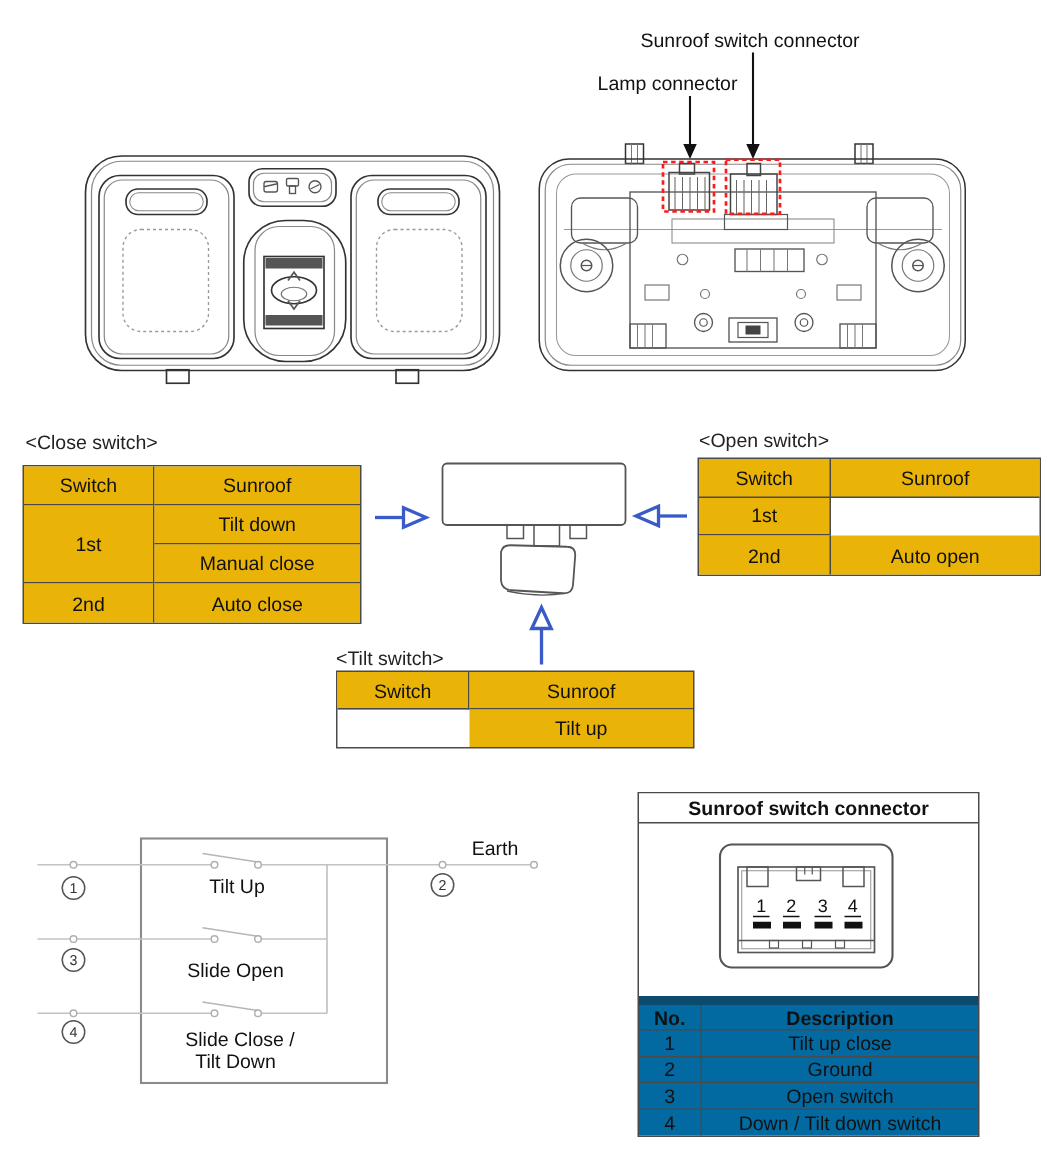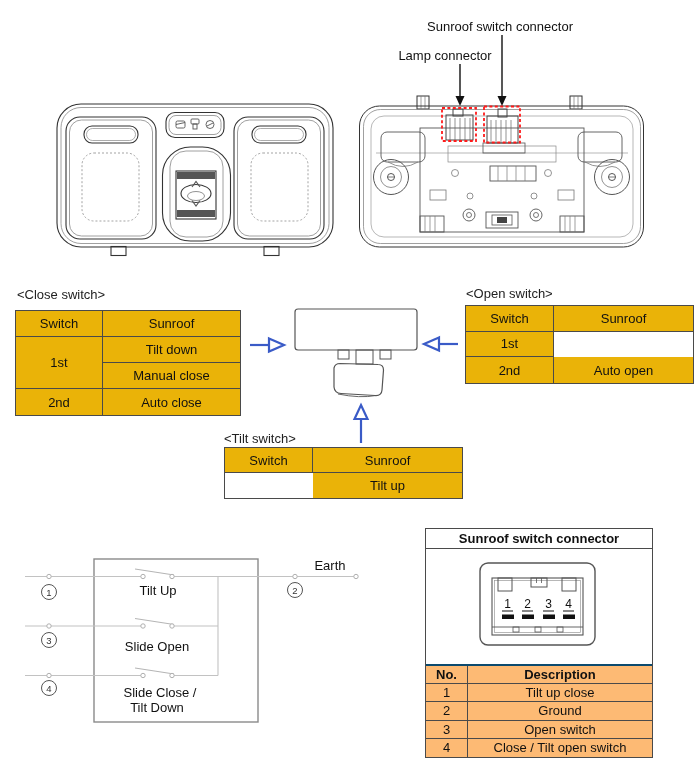--- a/index.html
+++ b/index.html
@@ -29,21 +29,21 @@
   .circ-lbl{font-size:13px;color:#111;text-align:center;}
   .num-circle{position:absolute;width:14px;height:14px;border:1px solid #555;border-radius:50%;
               display:flex;align-items:center;justify-content:center;font-size:9.5px;color:#333;background:#fff;z-index:2;}
   
   #connector-box{left:425px;top:528px;width:226px;height:228px;border:1px solid #4a4a4a;
                  display:flex;flex-direction:column;background:transparent;}
   #connector-title{height:19px;border-bottom:1px solid #4a4a4a;display:flex;align-items:center;
                    justify-content:center;font-size:13px;font-weight:bold;background:#fff;}
   #connector-art-space{height:115px;}
   #connector-table{flex:1;display:grid;grid-template-columns:42px 1fr;grid-template-rows:repeat(5,1fr);
-                   border-top:2px solid #0c4a6e;background:#fdba74;}
+                   border-top:6px solid #0c4a6e;background:#0369a1;}
   #connector-table .cell{border-right:1px solid #4a4a4a;border-bottom:1px solid #4a4a4a;
                          display:flex;align-items:center;justify-content:center;font-size:13px;}
   #connector-table .cell.hdr{font-weight:bold;}
   #connector-table .cell.last-col{border-right:none;}
   #connector-table .cell.last-row{border-bottom:none;}
 </style>
 </head>
 <body>
 
 <div id="canvas">
@@ -329,17 +329,17 @@
     <div id="connector-table">
       <div class="cell hdr">No.</div>
       <div class="cell hdr last-col">Description</div>
       <div class="cell">1</div>
       <div class="cell last-col">Tilt up close</div>
       <div class="cell">2</div>
       <div class="cell last-col">Ground</div>
       <div class="cell">3</div>
       <div class="cell last-col">Open switch</div>
       <div class="cell last-row">4</div>
-      <div class="cell last-col last-row">Close / Tilt open switch</div>
+      <div class="cell last-col last-row">Down / Tilt down switch</div>
     </div>
   </div>
 
 </div>
 
 </body></html>

